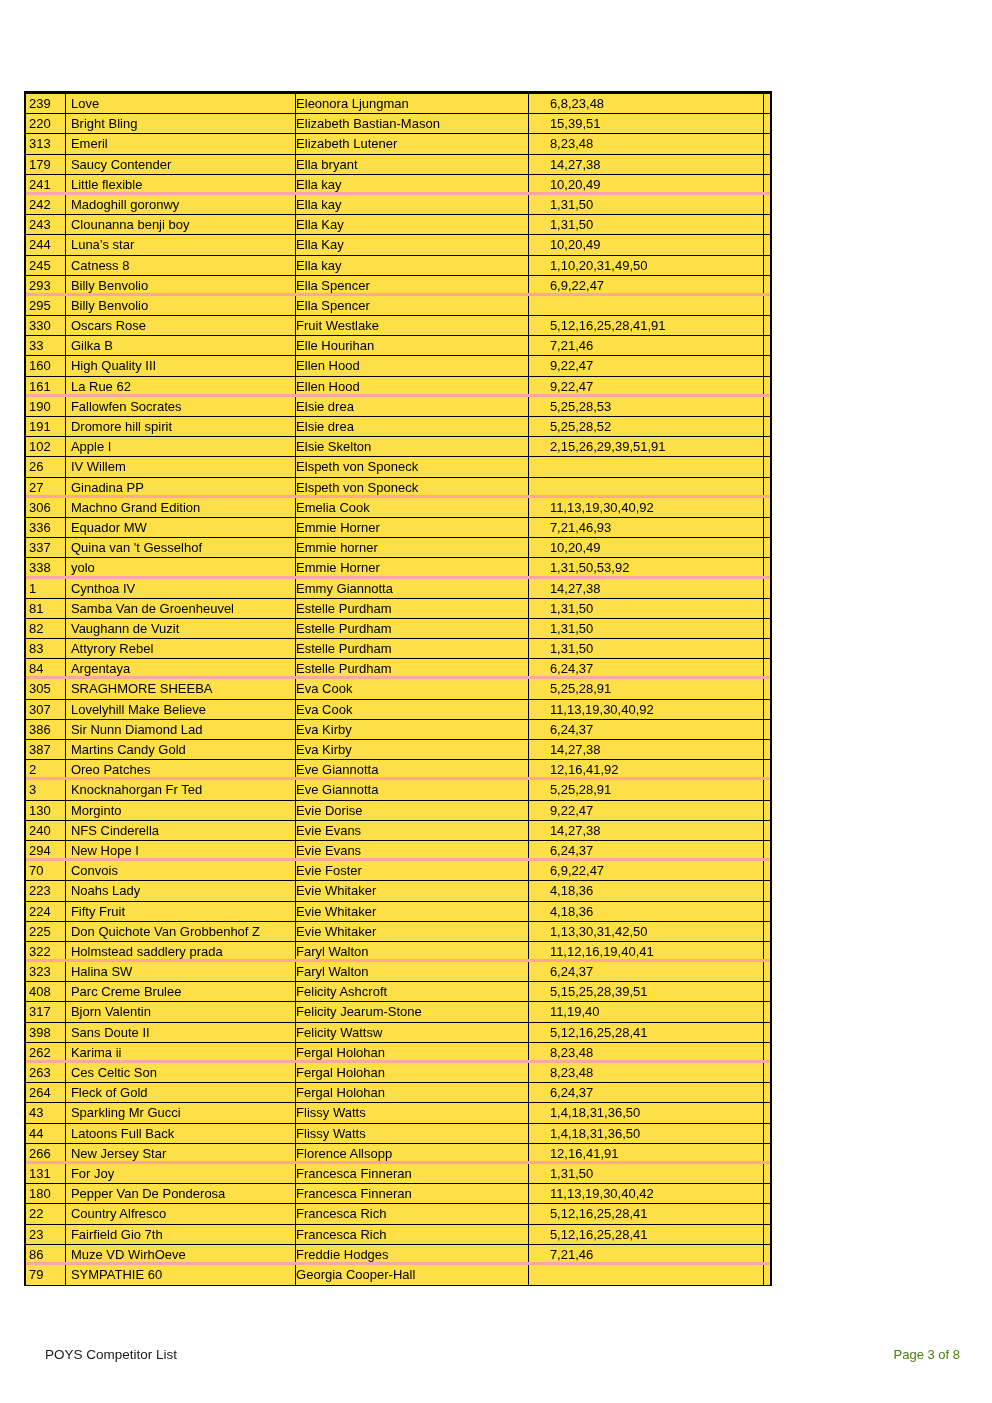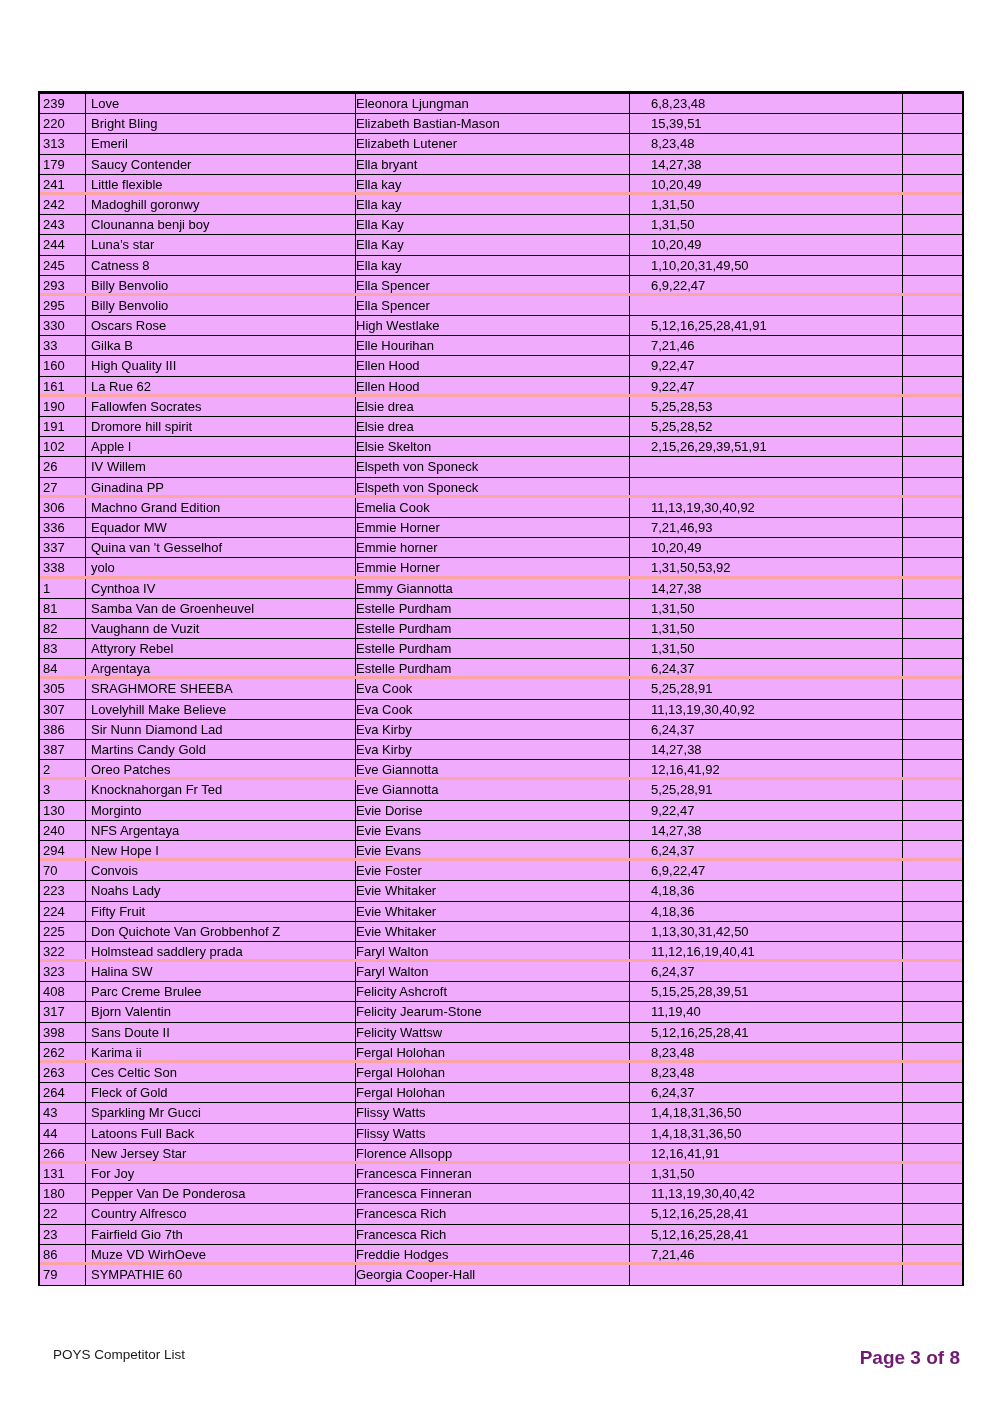--- a/index.html
+++ b/index.html
@@ -2,47 +2,47 @@
 <html><head>
 <meta charset="utf-8">
 <style>
   * { margin:0; padding:0; box-sizing:border-box; }
   html,body { width:992px; height:1403px; background:#ffffff; }
   body { position:relative; font-family:"Liberation Sans", sans-serif; color:#000; }
 
   .page { position:absolute; inset:0; background:#fff; }
 
   .competitor-table {
-    position:absolute; left:38px; top:91px; width:926px;
+    position:absolute; left:24px; top:91px; width:748px;
     border-top:3px solid #000;
     border-left:2px solid #000;
     border-right:2px solid #000;
     border-bottom:1px solid #000;
-    background:#f0abfc;
+    background:#fde047;
   }
   .t-row {
     display:flex; height:20.2px;
     border-bottom:1px solid #000;
   }
   .t-row:last-child { border-bottom:none; }
   .t-row.group-end { border-bottom:3px solid #fca5a5; }
 
   .cell {
     font-size:13px; line-height:16px; padding:2px 2px 0 4px;
     white-space:nowrap; overflow:hidden; color:#000;
   }
   .cell + .cell { border-left:1px solid #000; }
   .cell.num     { width:45px; padding-left:3px; }
   .cell.horse   { width:270px; padding-left:5px; }
   .cell.rider   { width:274px; padding-left:0; }
   .cell.classes { width:273px; padding-left:21px; }
   .cell.notes   { flex:1; }
 
-  .footer-left  { position:absolute; left:53px;  top:1347px; font-size:13.5px; color:#1a1a1a; }
-  .footer-right { position:absolute; right:32px; top:1347px; font-size:19px; color:#701a75;font-weight:bold; }
+  .footer-left  { position:absolute; left:45px;  top:1347px; font-size:13.5px; color:#1a1a1a; }
+  .footer-right { position:absolute; right:32px; top:1347px; font-size:13px; color:#4d7c0f; }
 </style>
 </head>
 <body>
 
 <div class="page">
 
   <div class="competitor-table">
       <div class="t-row">
       <div class="cell num">239</div>
       <div class="cell horse">Love</div>
@@ -116,21 +116,21 @@
       <div class="t-row">
       <div class="cell num">295</div>
       <div class="cell horse">Billy Benvolio</div>
       <div class="cell rider">Ella Spencer</div>
       <div class="cell classes"></div>
       <div class="cell notes"></div>
     </div>
       <div class="t-row">
       <div class="cell num">330</div>
       <div class="cell horse">Oscars Rose</div>
-      <div class="cell rider">High Westlake</div>
+      <div class="cell rider">Fruit Westlake</div>
       <div class="cell classes">5,12,16,25,28,41,91</div>
       <div class="cell notes"></div>
     </div>
       <div class="t-row">
       <div class="cell num">33</div>
       <div class="cell horse">Gilka B</div>
       <div class="cell rider">Elle Hourihan</div>
       <div class="cell classes">7,21,46</div>
       <div class="cell notes"></div>
     </div>
@@ -290,21 +290,21 @@
     </div>
       <div class="t-row">
       <div class="cell num">130</div>
       <div class="cell horse">Morginto</div>
       <div class="cell rider">Evie Dorise</div>
       <div class="cell classes">9,22,47</div>
       <div class="cell notes"></div>
     </div>
       <div class="t-row">
       <div class="cell num">240</div>
-      <div class="cell horse">NFS Argentaya</div>
+      <div class="cell horse">NFS Cinderella</div>
       <div class="cell rider">Evie Evans</div>
       <div class="cell classes">14,27,38</div>
       <div class="cell notes"></div>
     </div>
       <div class="t-row group-end">
       <div class="cell num">294</div>
       <div class="cell horse">New Hope I</div>
       <div class="cell rider">Evie Evans</div>
       <div class="cell classes">6,24,37</div>
       <div class="cell notes"></div>

